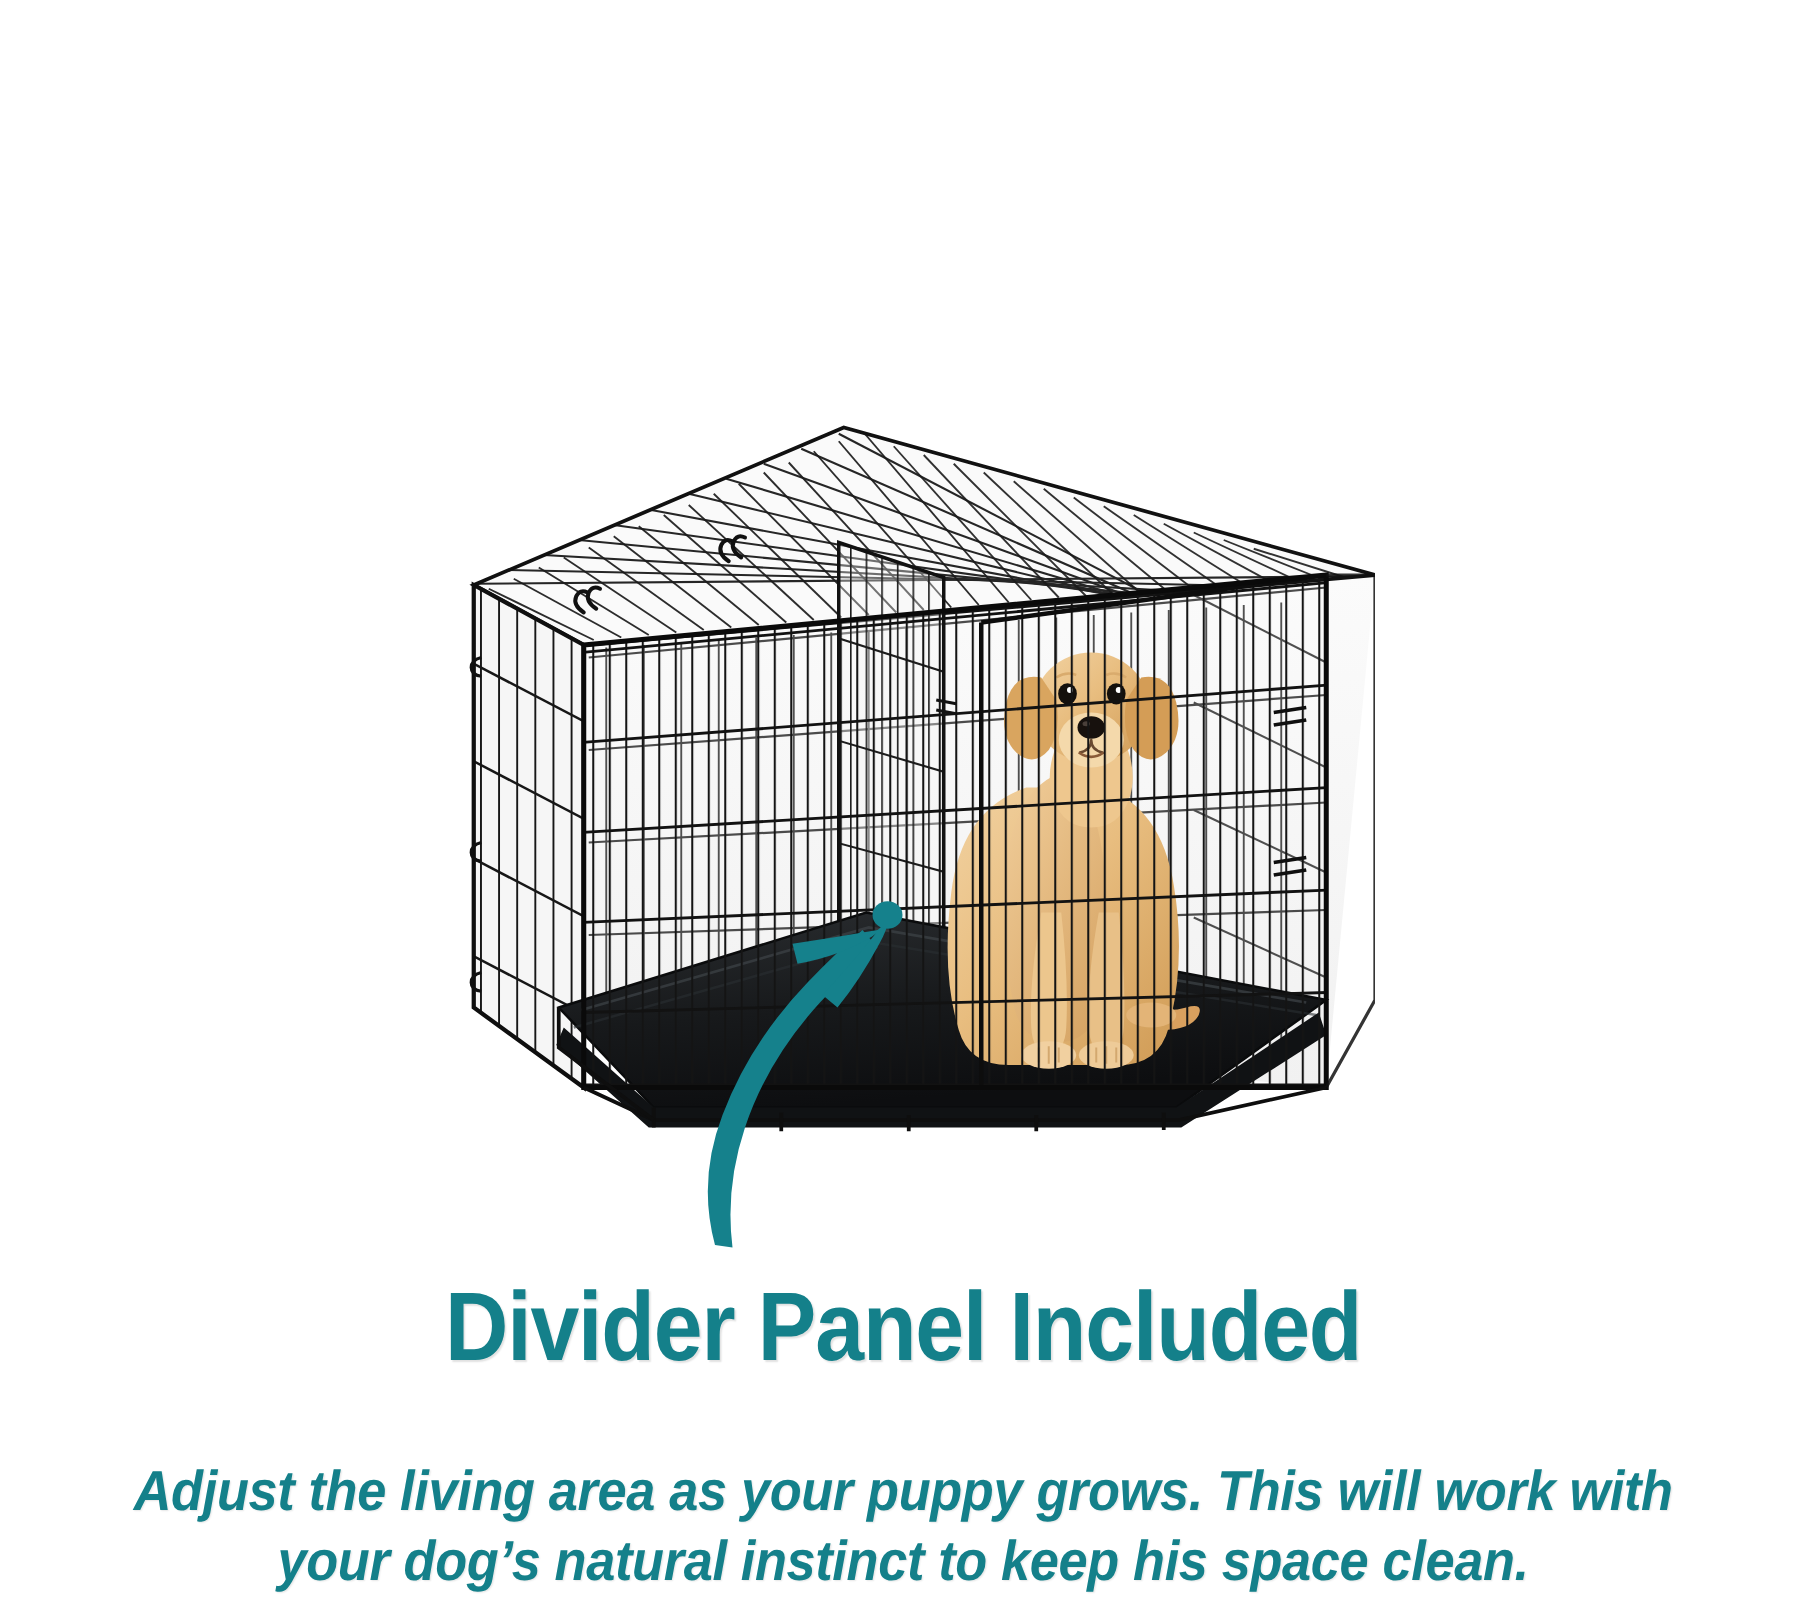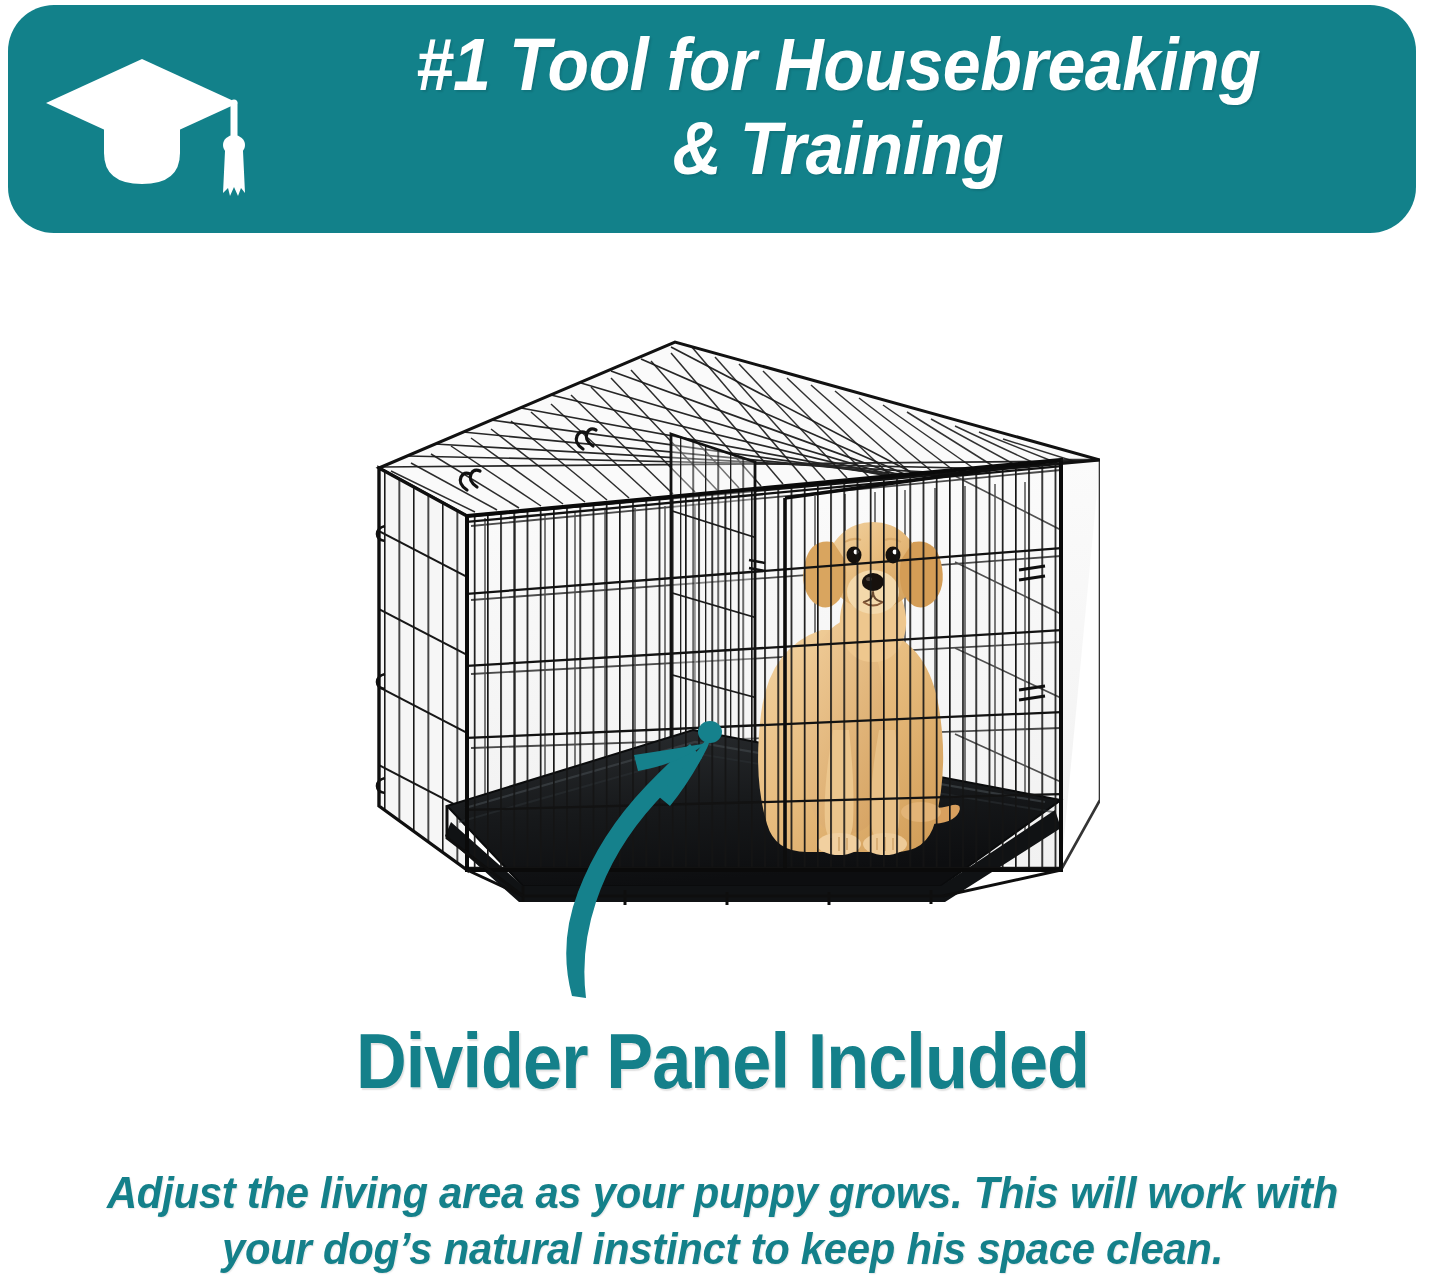--- a/index.html
+++ b/index.html
@@ -98,40 +98,20 @@
     transform-origin:center top;
     text-shadow:1px 1px 1.5px rgba(0,0,0,0.10);
     white-space:pre-line;
   }
 </style>
 </head>
 <body>
 
 <div id="page">
 
-  <div class="banner">
-
-    <div class="banner-cap">
-      <svg viewBox="0 0 225 170" xmlns="http://www.w3.org/2000/svg">
-
-        <path d="M62 72 L62 112 Q62 143 100 143 Q138 143 138 112 L138 72 Z" fill="#ffffff"></path>
-
-        <path d="M100 18 L196 62 L100 106 L4 62 Z" fill="#ffffff"></path>
-
-        <path d="M192 62 L192 96" stroke="#ffffff" stroke-width="7" fill="none" stroke-linecap="round"></path>
-
-        <ellipse cx="192" cy="104" rx="11" ry="10" fill="#ffffff"></ellipse>
-
-        <path d="M183 110 L181 152 L186 147 L188 155 L192 146 L196 155 L199 147 L203 152 L201 110 Z" fill="#ffffff"></path>
-      </svg>
-    </div>
-
-    <div class="banner-title">#1 Tool for Housebreaking
-&amp; Training</div>
-  </div>
 
   <div class="photo">
     <svg viewBox="0 0 745 575" xmlns="http://www.w3.org/2000/svg">
       <defs>
 
         <linearGradient id="furA" x1="0" y1="0" x2="1" y2="1">
           <stop offset="0%" stop-color="#f2d3a3"></stop>
           <stop offset="45%" stop-color="#e8bd7f"></stop>
           <stop offset="100%" stop-color="#cf9a54"></stop>
         </linearGradient>

